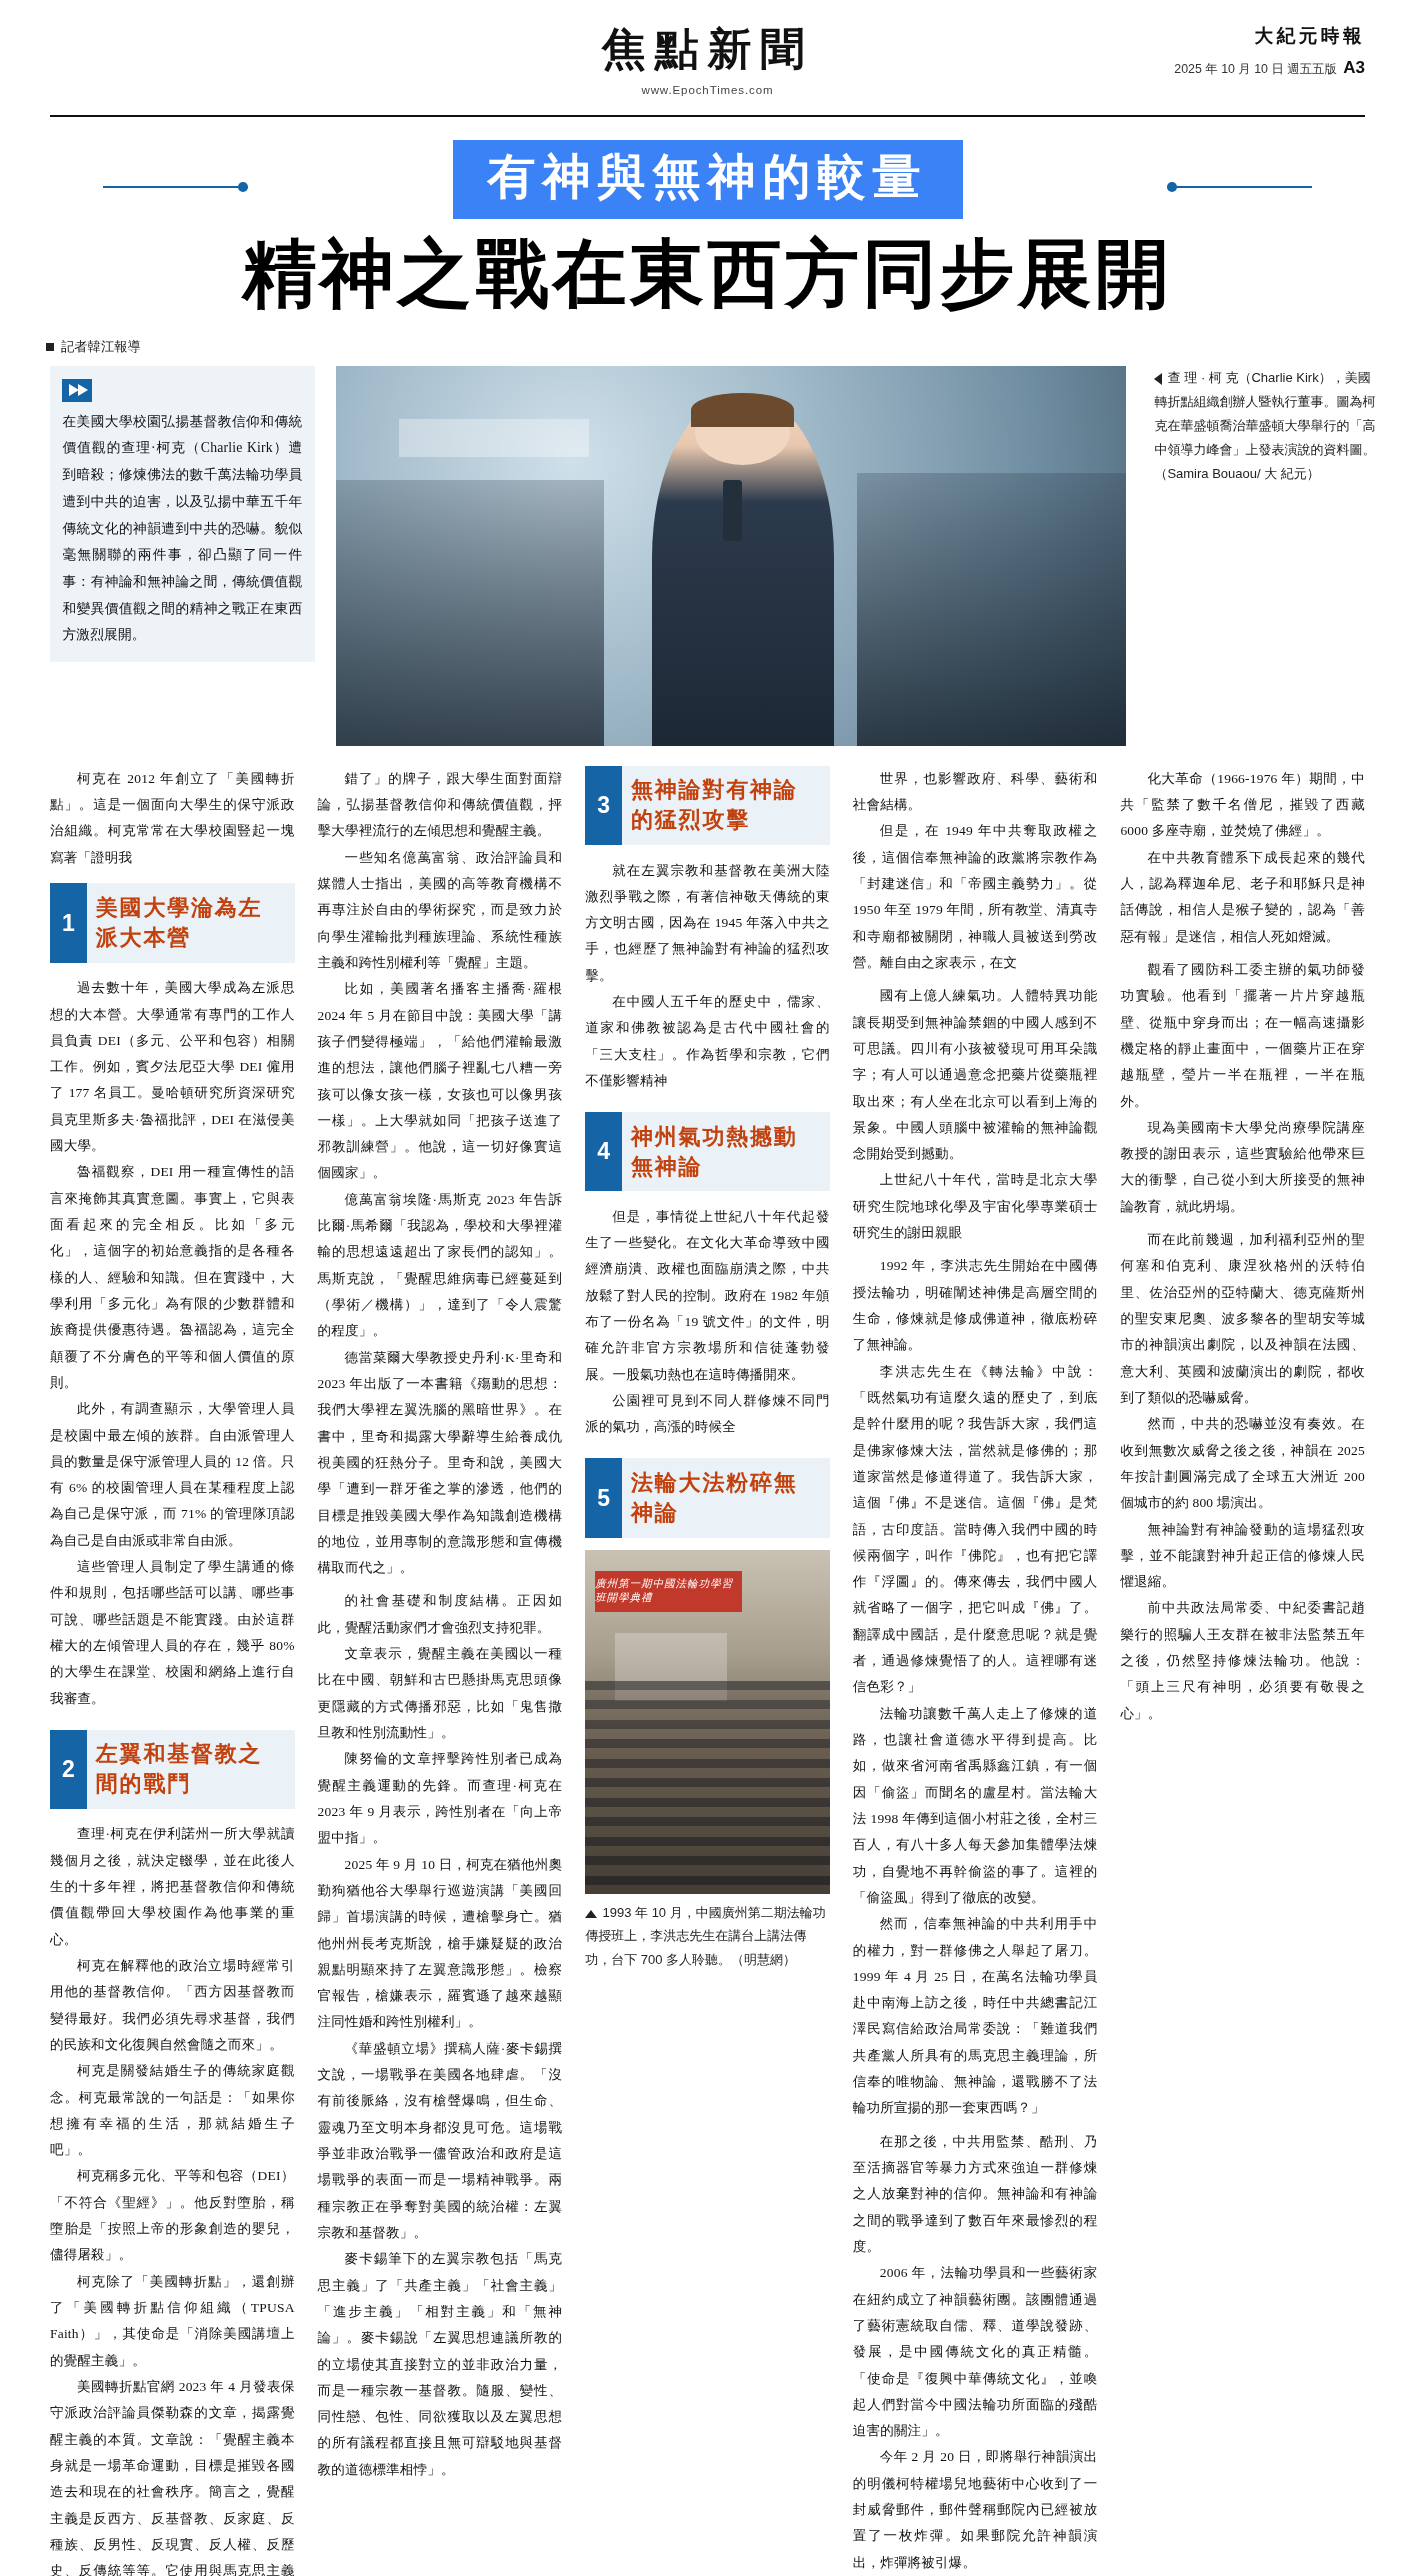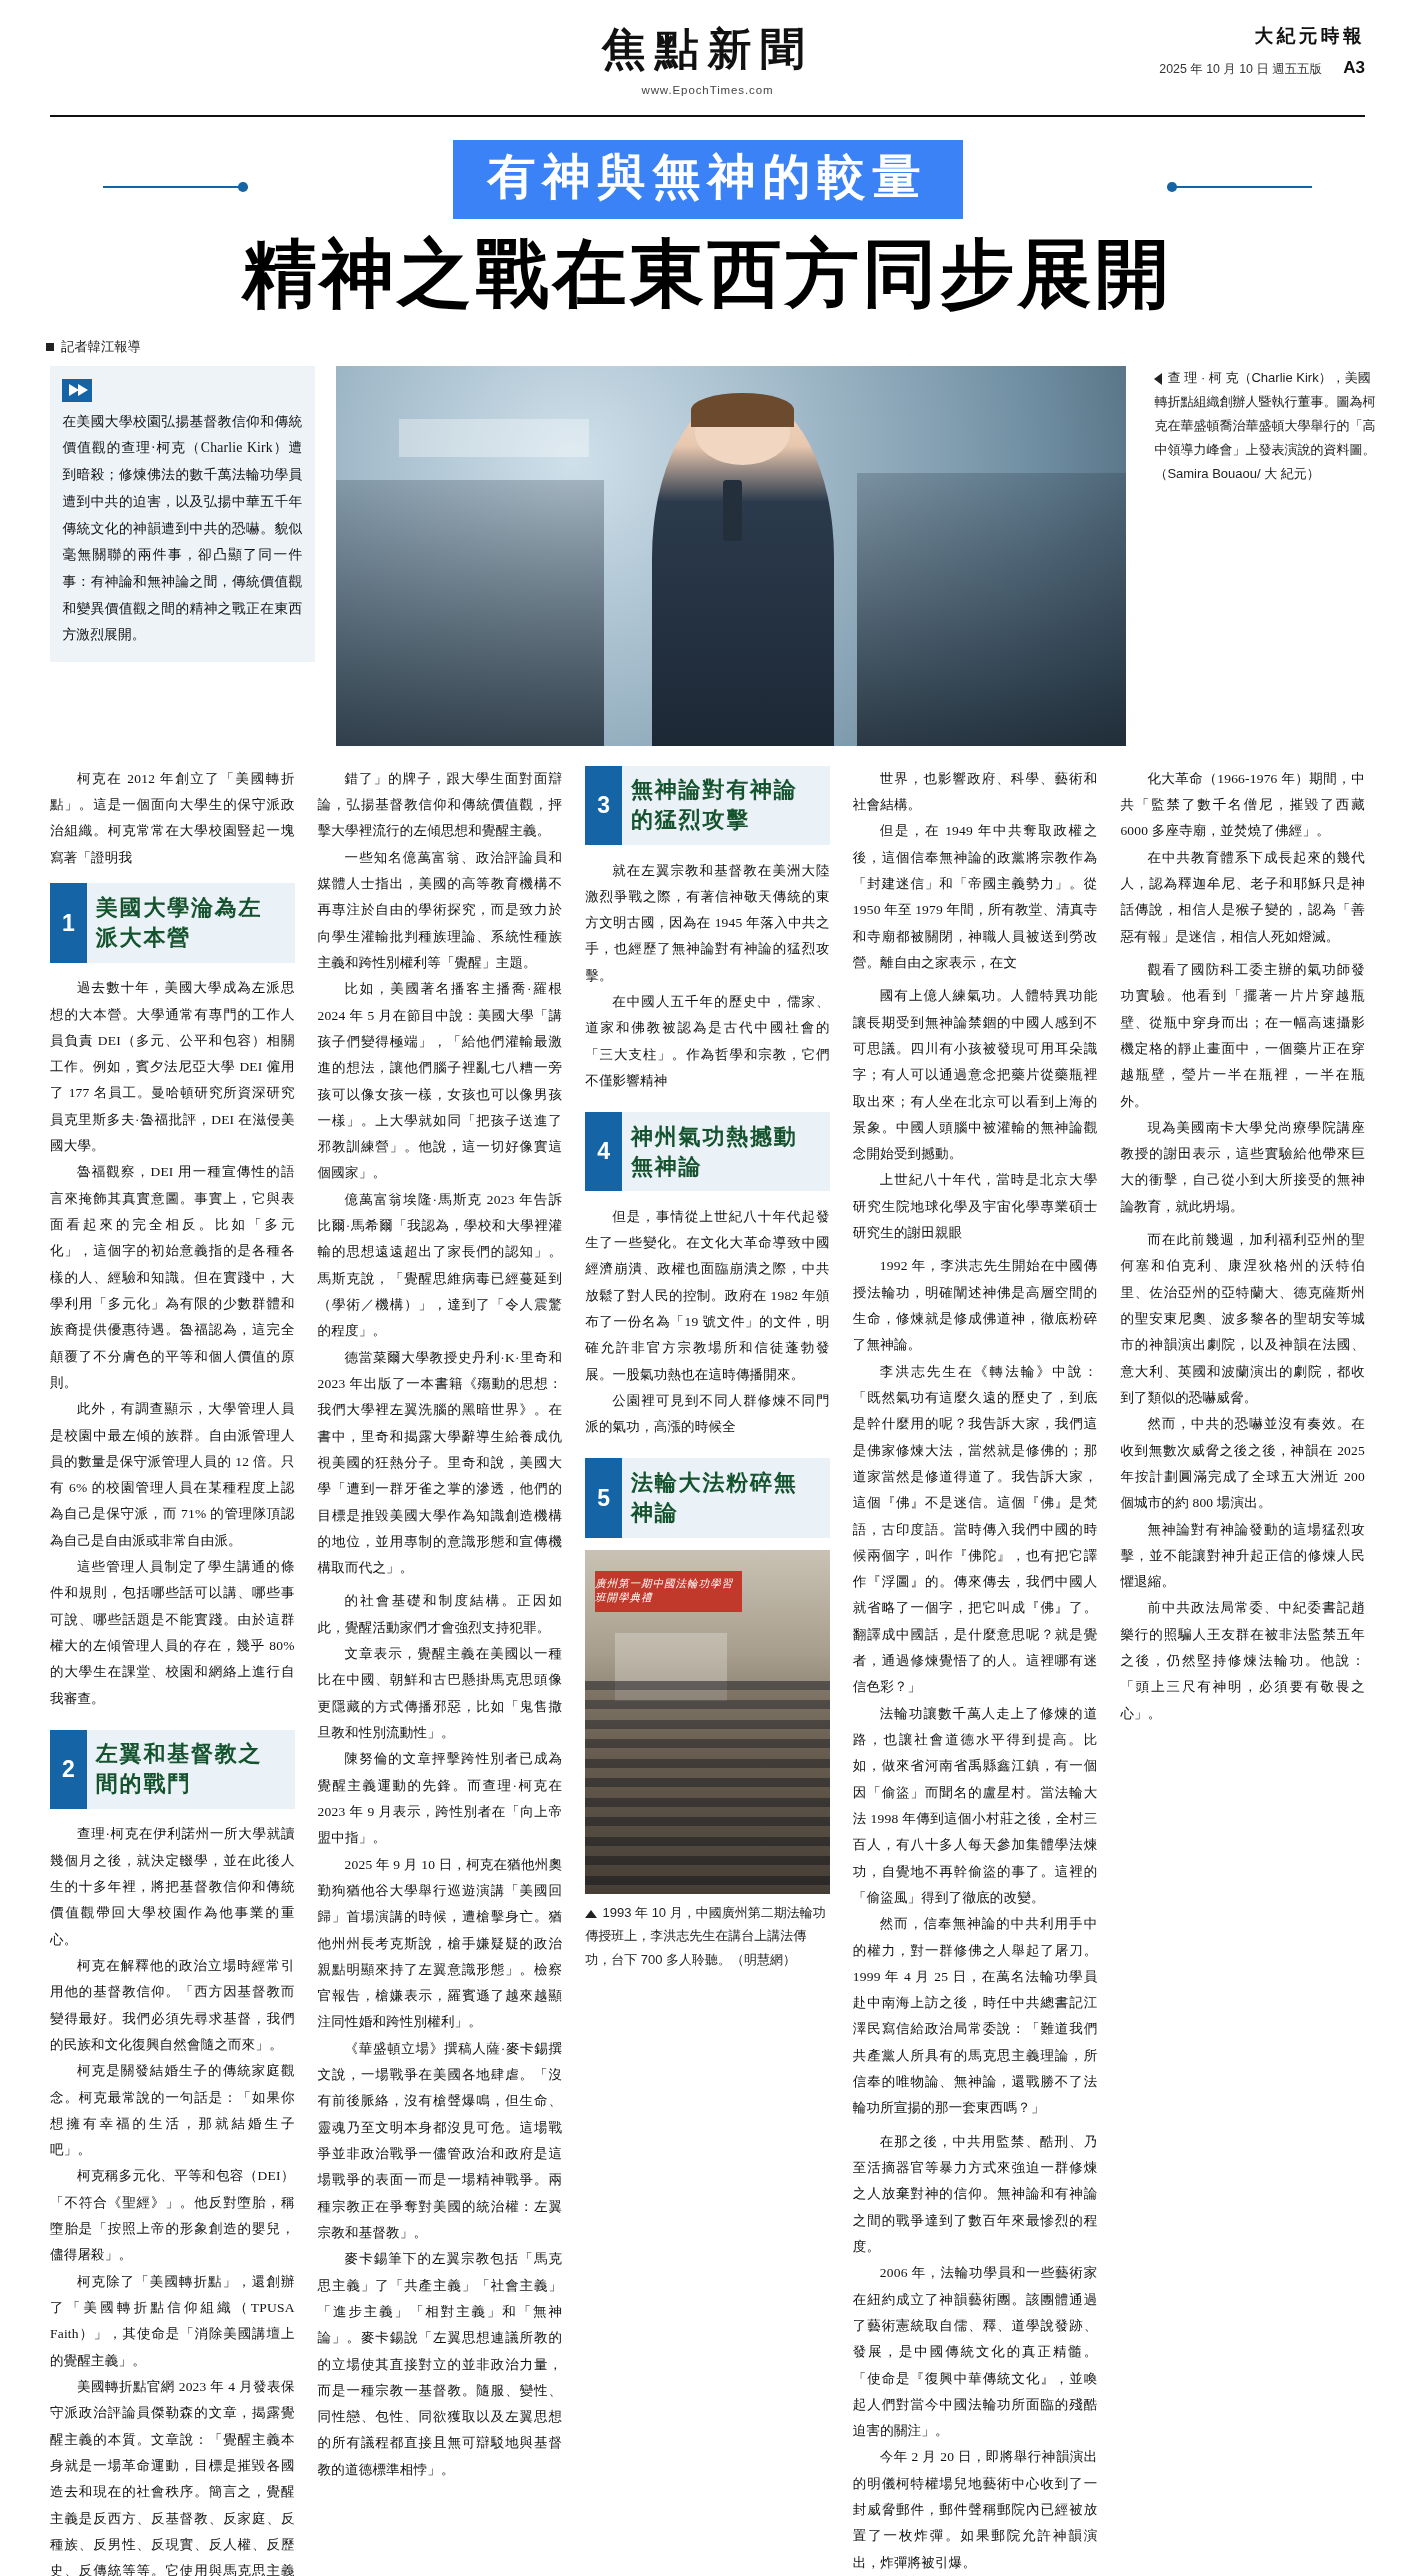--- a/index.html
+++ b/index.html
@@ -7,21 +7,21 @@
   .page{width:1415px;min-height:2576px;position:relative;padding:0;box-sizing:border-box;}
 
   
   .masthead{position:relative;height:115px;border-bottom:2.7px solid #111;margin:0 50px;}
   .mast-center{position:absolute;left:50%;top:19.5px;transform:translateX(-50%);text-align:center;}
   .mast-title{font-family:"Liberation Serif",serif;font-weight:bold;font-size:44px;letter-spacing:8.8px;color:#111;}
   .mast-sub{font-family:"Liberation Sans",sans-serif;font-size:11.5px;color:#444;letter-spacing:0.9px;margin-top:5.3px;}
   .mast-right{position:absolute;right:0;top:23px;text-align:right;}
   .mast-paper{font-family:"Liberation Serif",serif;font-weight:bold;font-size:18.6px;letter-spacing:3.5px;color:#111;}
   .mast-date{font-family:"Liberation Sans",sans-serif;font-size:12.4px;color:#333;margin-top:8.8px;}
-  .mast-page{font-weight:bold;font-size:17px;color:#111;margin-left:18px;}
+  .mast-page{font-weight:bold;font-size:17px;color:#111;margin-left:3px;}
 
   
   .headline-wrap{margin:23px 50px 0 50px;text-align:center;position:relative;}
   .head-band{display:inline-block;background:#3b82f6;color:#fff;font-family:"Liberation Serif",serif;font-weight:bold;font-size:48px;letter-spacing:7px;padding:12.4px 35px 16px 35px;line-height:1.05;}
   .head-rule{position:absolute;top:46px;height:1.8px;background:#1565a6;width:142px;}
   .head-rule.left{left:53px;}
   .head-rule.right{right:53px;}
   .head-dot{position:absolute;top:42px;width:9.7px;height:9.7px;border-radius:50%;background:#1565a6;}
   .head-dot.left{left:188px;}
   .head-dot.right{right:188px;}
@@ -60,21 +60,21 @@
   .tri-up{display:inline-block;width:0;height:0;border-left:6.2px solid transparent;border-right:6.2px solid transparent;border-bottom:8.8px solid #222;margin-right:5.3px;vertical-align:middle;}
   .grid{display:flex;gap:23px;margin-top:19.5px;align-items:flex-start;}
   .col{width:265px;}
 
   p.body{margin:0 0 0 0;font-size:13.5px;line-height:1.95;text-align:justify;text-indent:2em;letter-spacing:0.2px;}
   p.body + p.body{margin-top:0;}
 
   
   .sec-head{display:flex;align-items:stretch;background:#eaf1f7;margin:17.7px 0 12.4px 0;}
   .sec-num{width:37px;min-width:37px;background:#1565a6;color:#fff;font-family:"Liberation Sans",sans-serif;font-weight:bold;font-size:23px;display:flex;align-items:center;justify-content:center;}
-  .sec-txt{padding:9.7px 8.8px;font-family:"Liberation Serif",serif;font-weight:bold;font-size:22px;letter-spacing:1.8px;color:#14532d;}
+  .sec-txt{padding:9.7px 8.8px;font-family:"Liberation Serif",serif;font-weight:bold;font-size:22px;letter-spacing:1.8px;color:#c2410c;}
   .sec-head.first{margin-top:12.4px;}
 
   
   .photo2{width:100%;height:344px;position:relative;overflow:hidden;background:#2a2f36;margin-top:1px;font-style:italic;}
   .p2-hall{position:absolute;inset:0;background:linear-gradient(180deg,#c9c2b4 0%,#a89e8d 30%,#6d6253 60%,#3a342c 100%);}
   .p2-banner{position:absolute;left:4%;top:6%;width:60%;height:12%;background:#c0392b;color:#fff;font-family:"Liberation Sans",sans-serif;font-size:10.6px;display:flex;align-items:center;justify-content:center;letter-spacing:0.9px;}
   .p2-rows{position:absolute;left:0;bottom:0;width:100%;height:62%;background:repeating-linear-gradient(180deg,rgba(30,30,35,.55) 0 8.8px,rgba(90,80,70,.35) 8.8px 19.5px);}
   .p2-stage{position:absolute;left:12%;top:24%;width:46%;height:20%;background:rgba(255,255,255,.25);}
   .cap2{font-family:"Liberation Sans",sans-serif;font-size:13px;line-height:1.8;color:#222;margin-top:7px;}
 

